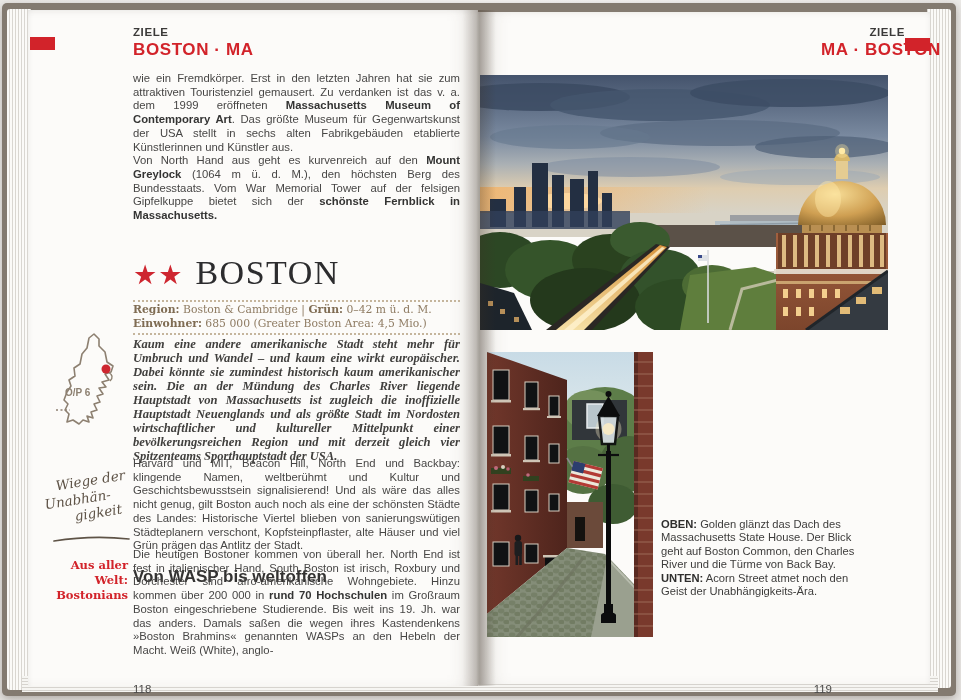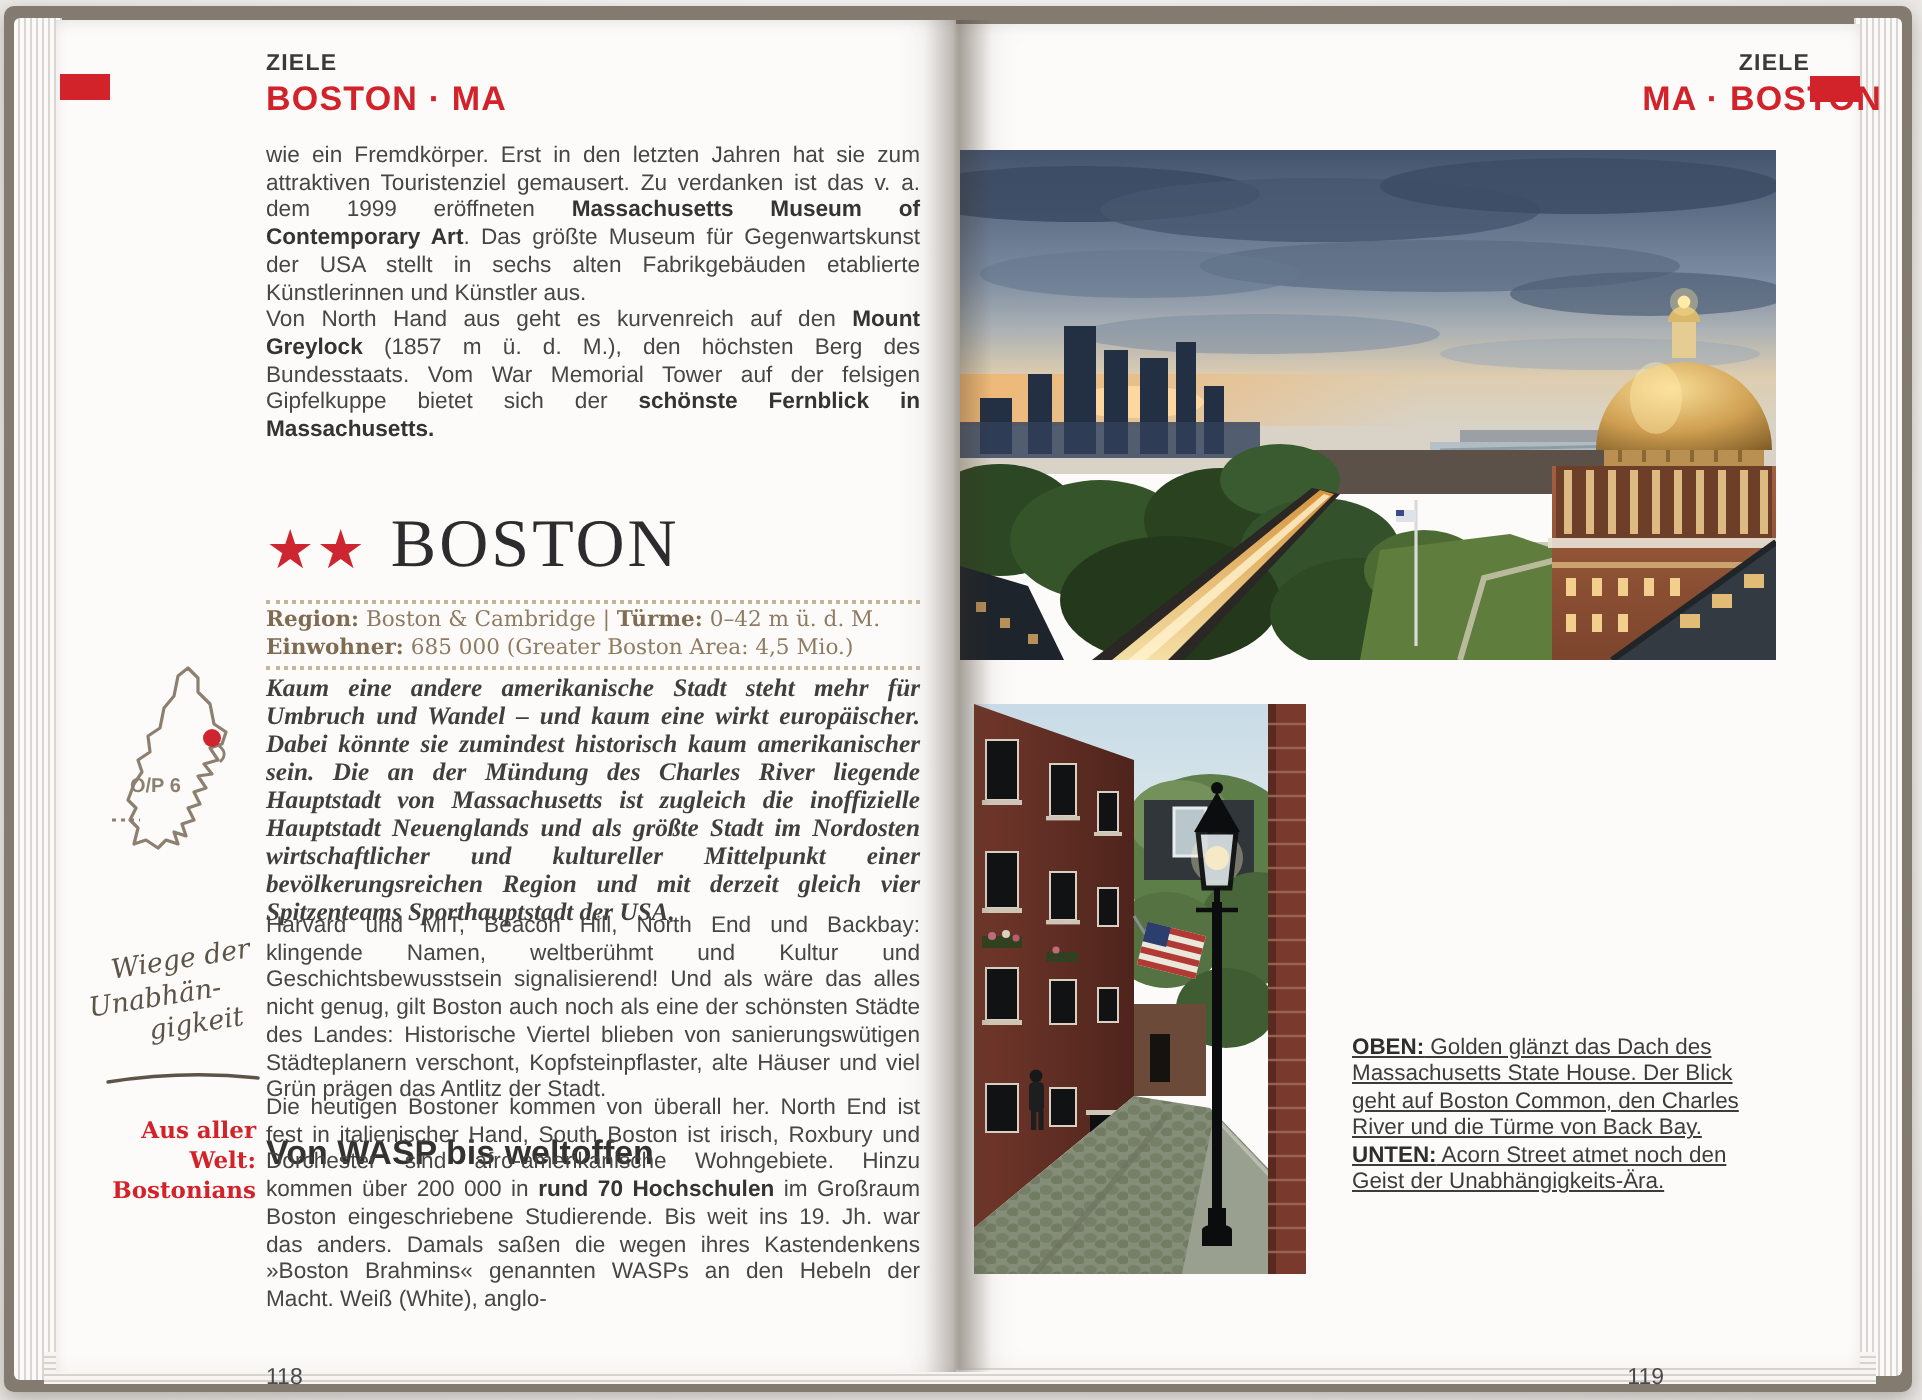--- a/index.html
+++ b/index.html
@@ -80,32 +80,32 @@
   <div class="abs stack-bottom"></div>
   <div class="abs page page-left"></div>
   <div class="abs page page-right"></div>
 
   <div class="abs tab" style="left:30px;top:37px;"></div>
   <div class="abs kicker" style="left:133px;top:26px;">ZIELE</div>
   <div class="abs crumb" style="left:133px;top:40px;">BOSTON · MA</div>
 
   <div class="abs col body-txt" style="top:72px;">
     <span>wie ein Fremdkörper. Erst in den letzten Jahren hat sie zum attraktiven Touristenziel gemausert. Zu verdanken ist das v. a. dem 1999 eröffneten </span><b>Massachusetts Museum of Contemporary Art</b><span>. Das größte Museum für Gegenwartskunst der USA stellt in sechs alten Fabrikgebäuden etablierte Künstlerinnen und Künstler aus.</span><br>
-    <span>Von North Hand aus geht es kurvenreich auf den </span><b>Mount Greylock</b><span> (1857 m ü. d. M.), den höchsten Berg des Bundesstaats. Vom War Memorial Tower auf der felsigen Gipfelkuppe bietet sich der </span><b>schönste Fernblick in Massachusetts.</b>
+    <span>Von North Hand aus geht es kurvenreich auf den </span><b>Mount Greylock</b><span> (1064 m ü. d. M.), den höchsten Berg des Bundesstaats. Vom War Memorial Tower auf der felsigen Gipfelkuppe bietet sich der </span><b>schönste Fernblick in Massachusetts.</b>
   </div>
 
 
   <div class="abs col title-row" style="top:250px;height:46px;">
     <span class="title-stars">★★</span>
     <span class="title-text">BOSTON</span>
   </div>
 
   <div class="abs col dotted" style="top:300px;"></div>
   <div class="abs col facts" style="top:303px;">
-    <b>Region:</b><span> Boston &amp; Cambridge | </span><b>Türme:</b><span> 0–42 m ü. d. M.</span>
+    <b>Region:</b><span> Boston &amp; Cambridge | </span><b>Grün:</b><span> 0–42 m ü. d. M.</span>
   </div>
   <div class="abs col facts" style="top:317px;">
     <b>Einwohner:</b><span> 685 000 (Greater Boston Area: 4,5 Mio.)</span>
   </div>
   <div class="abs col dotted" style="top:333px;"></div>
 
   <svg class="abs" style="left:56px;top:330px;" width="78" height="112" viewBox="0 0 78 112" role="img">
     <path d="M11,62 L15,56 L13,50 L19,46 L18,38 L24,34 L26,24 L31,18 L33,8 L38,4 L43,9 L43,16 L49,22 L51,32 L57,36 L55,42 L49,44 L53,50 L46,52 L50,57 L43,58 L47,64 L41,66 L44,72 L38,74 L41,80 L35,82 L37,88 L31,86 L33,92 L27,90 L23,94 L17,90 L11,92 L13,84 L9,80 L12,74 L8,70 Z" fill="none" stroke="#8d8071" stroke-width="1.6" stroke-linejoin="round"></path>
     <path d="M52,42 q7,4 2,9" fill="none" stroke="#8d8071" stroke-width="1.4"></path>
     <path d="M0,80 L14,80" stroke="#8d8071" stroke-width="1.4" stroke-dasharray="2,2.5"></path>
@@ -411,21 +411,21 @@
           <line x1="147" y1="214" x2="166" y2="214"></line>
           <line x1="147" y1="226" x2="166" y2="226"></line>
           <line x1="147" y1="238" x2="166" y2="238"></line>
           <line x1="147" y1="250" x2="166" y2="250"></line>
           <line x1="147" y1="262" x2="166" y2="262"></line>
           <line x1="147" y1="274" x2="166" y2="274"></line>
       </g>
     </g>
   </svg>
 
-  <div class="abs caption" style="left:676px;top:518px;width:207px;text-decoration:underline;">
+  <div class="abs caption" style="left:661px;top:518px;width:207px;">
     <p><b>OBEN:</b><span> Golden glänzt das Dach des Massachusetts State House. Der Blick geht auf Boston Common, den Charles River und die Türme von Back Bay.</span></p>
     <p><b>UNTEN:</b><span> Acorn Street atmet noch den Geist der Unabhängigkeits-Ära.</span></p>
   </div>
 
   <div class="abs pagenum ra" style="left:792px;top:655px;width:40px;">119</div>
 
   <div class="abs gutter"></div>
 </div>
 
 </body></html>

